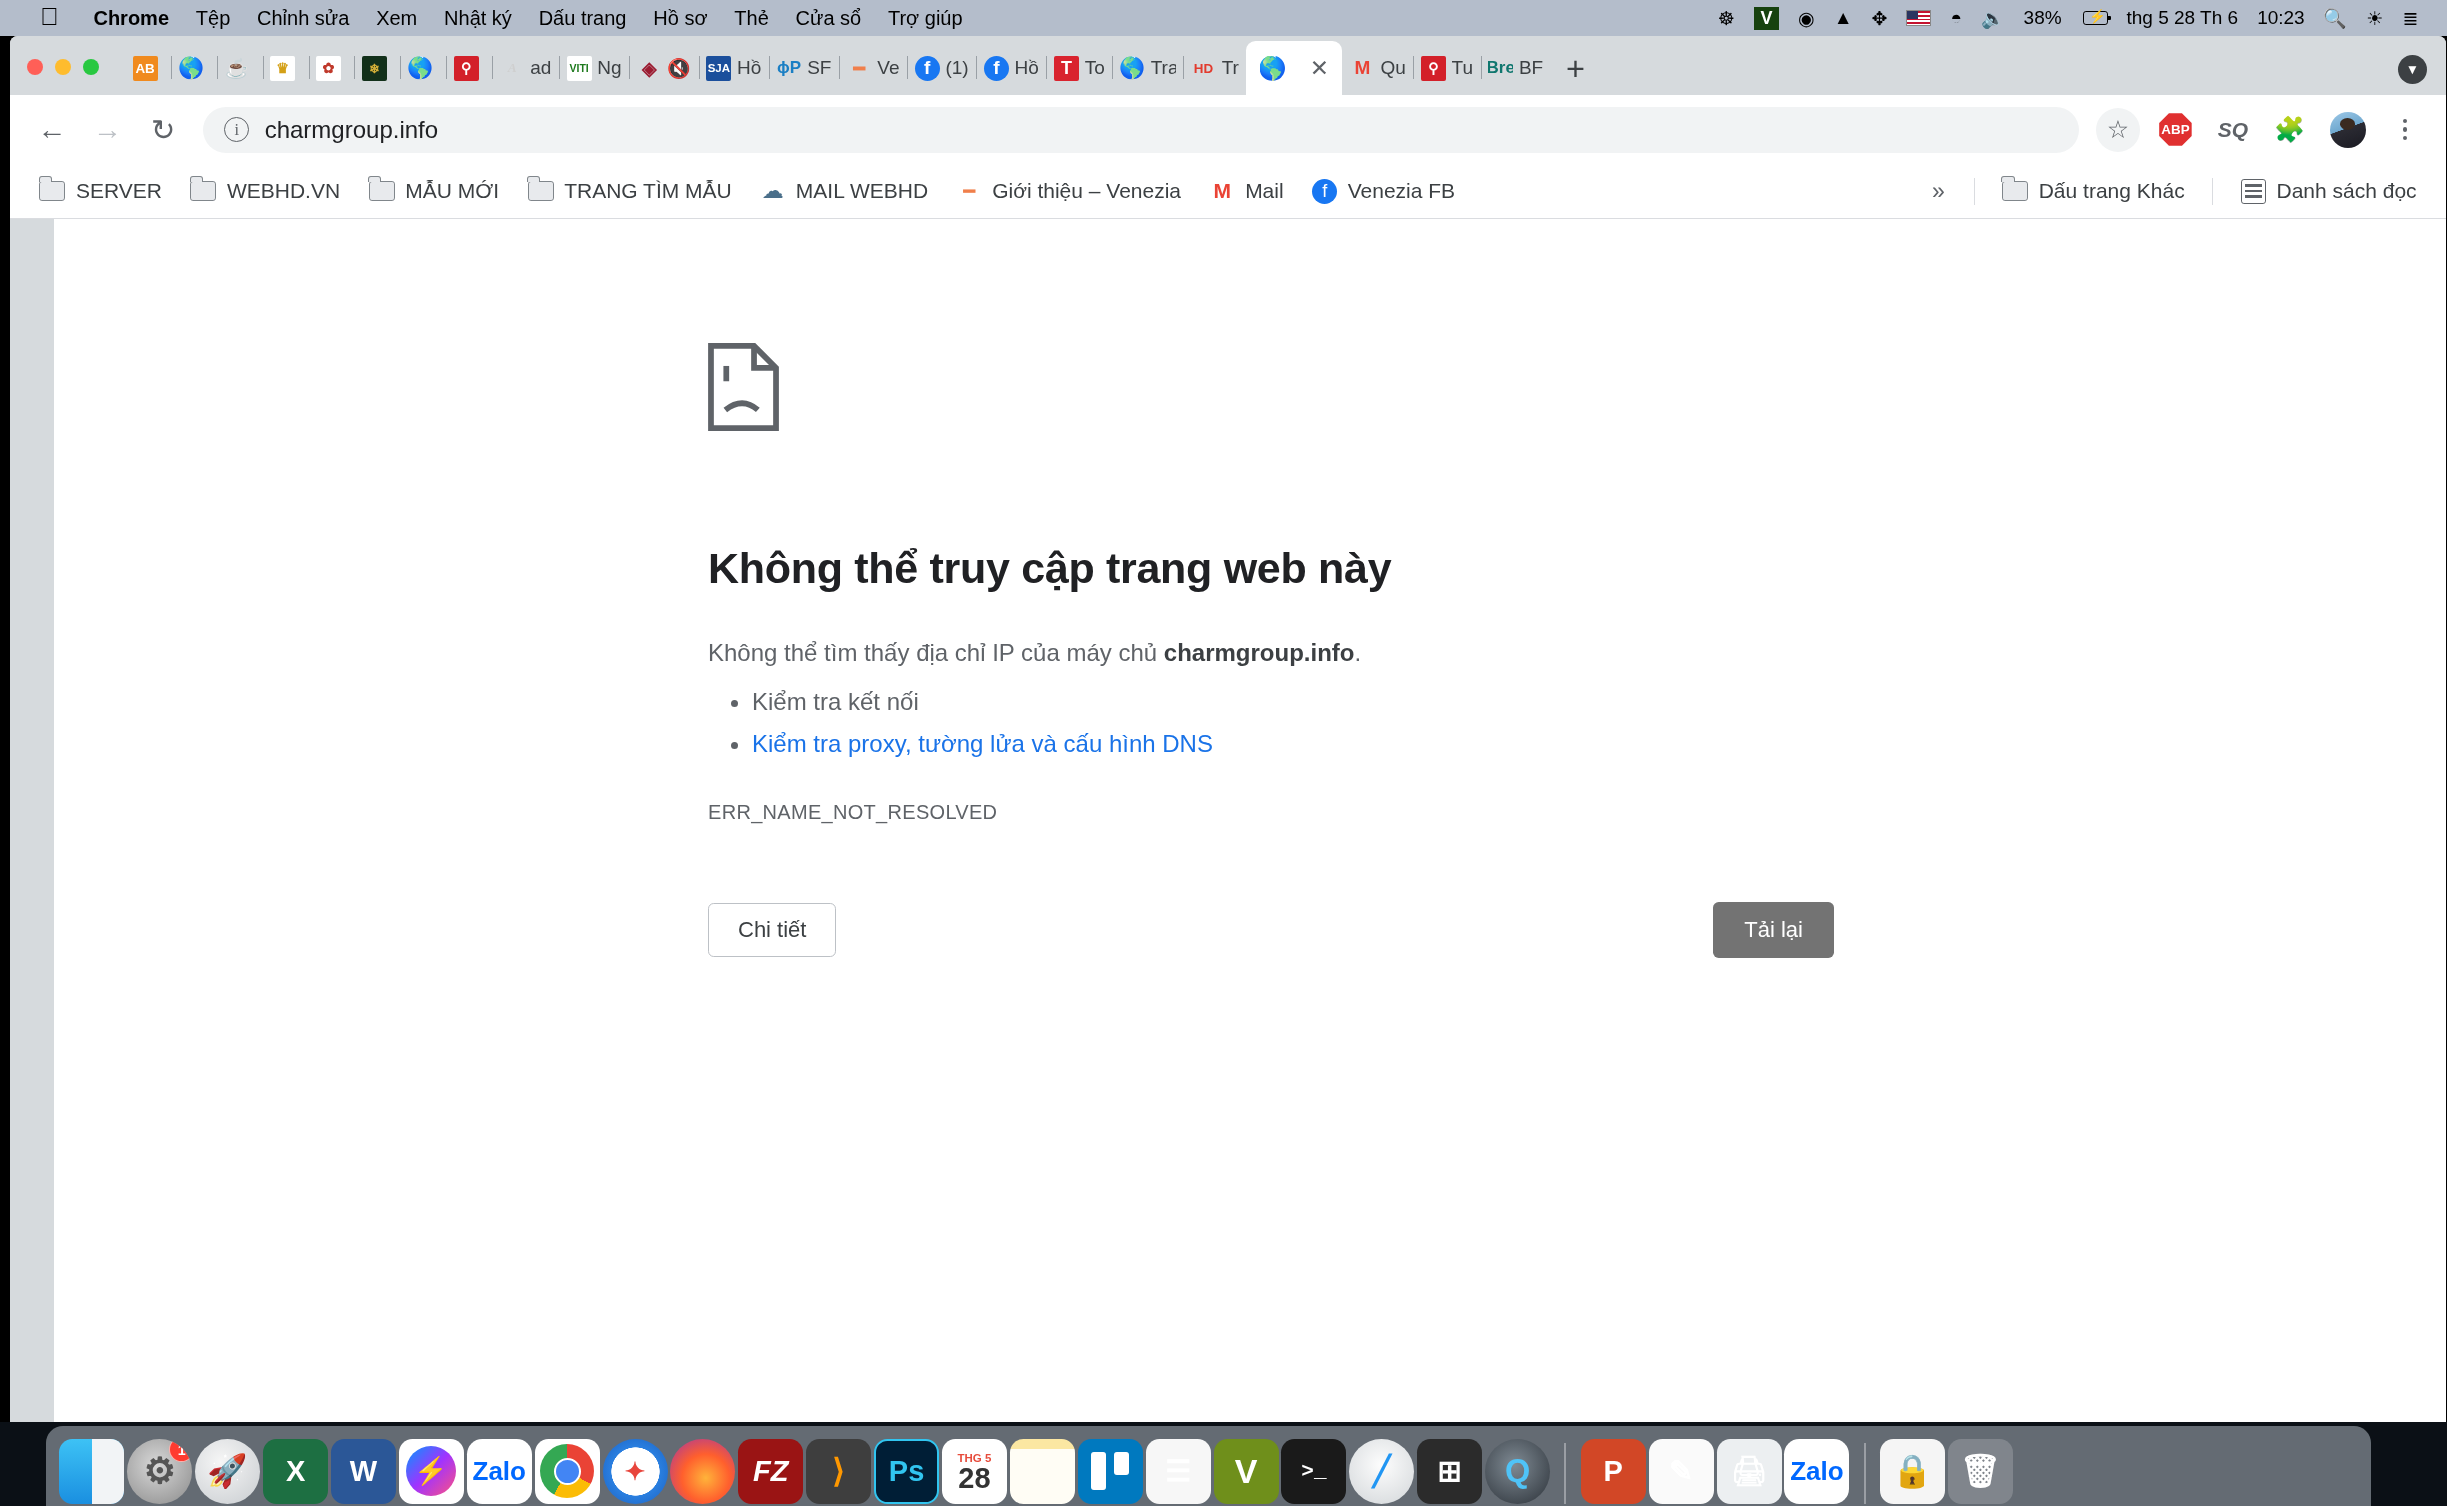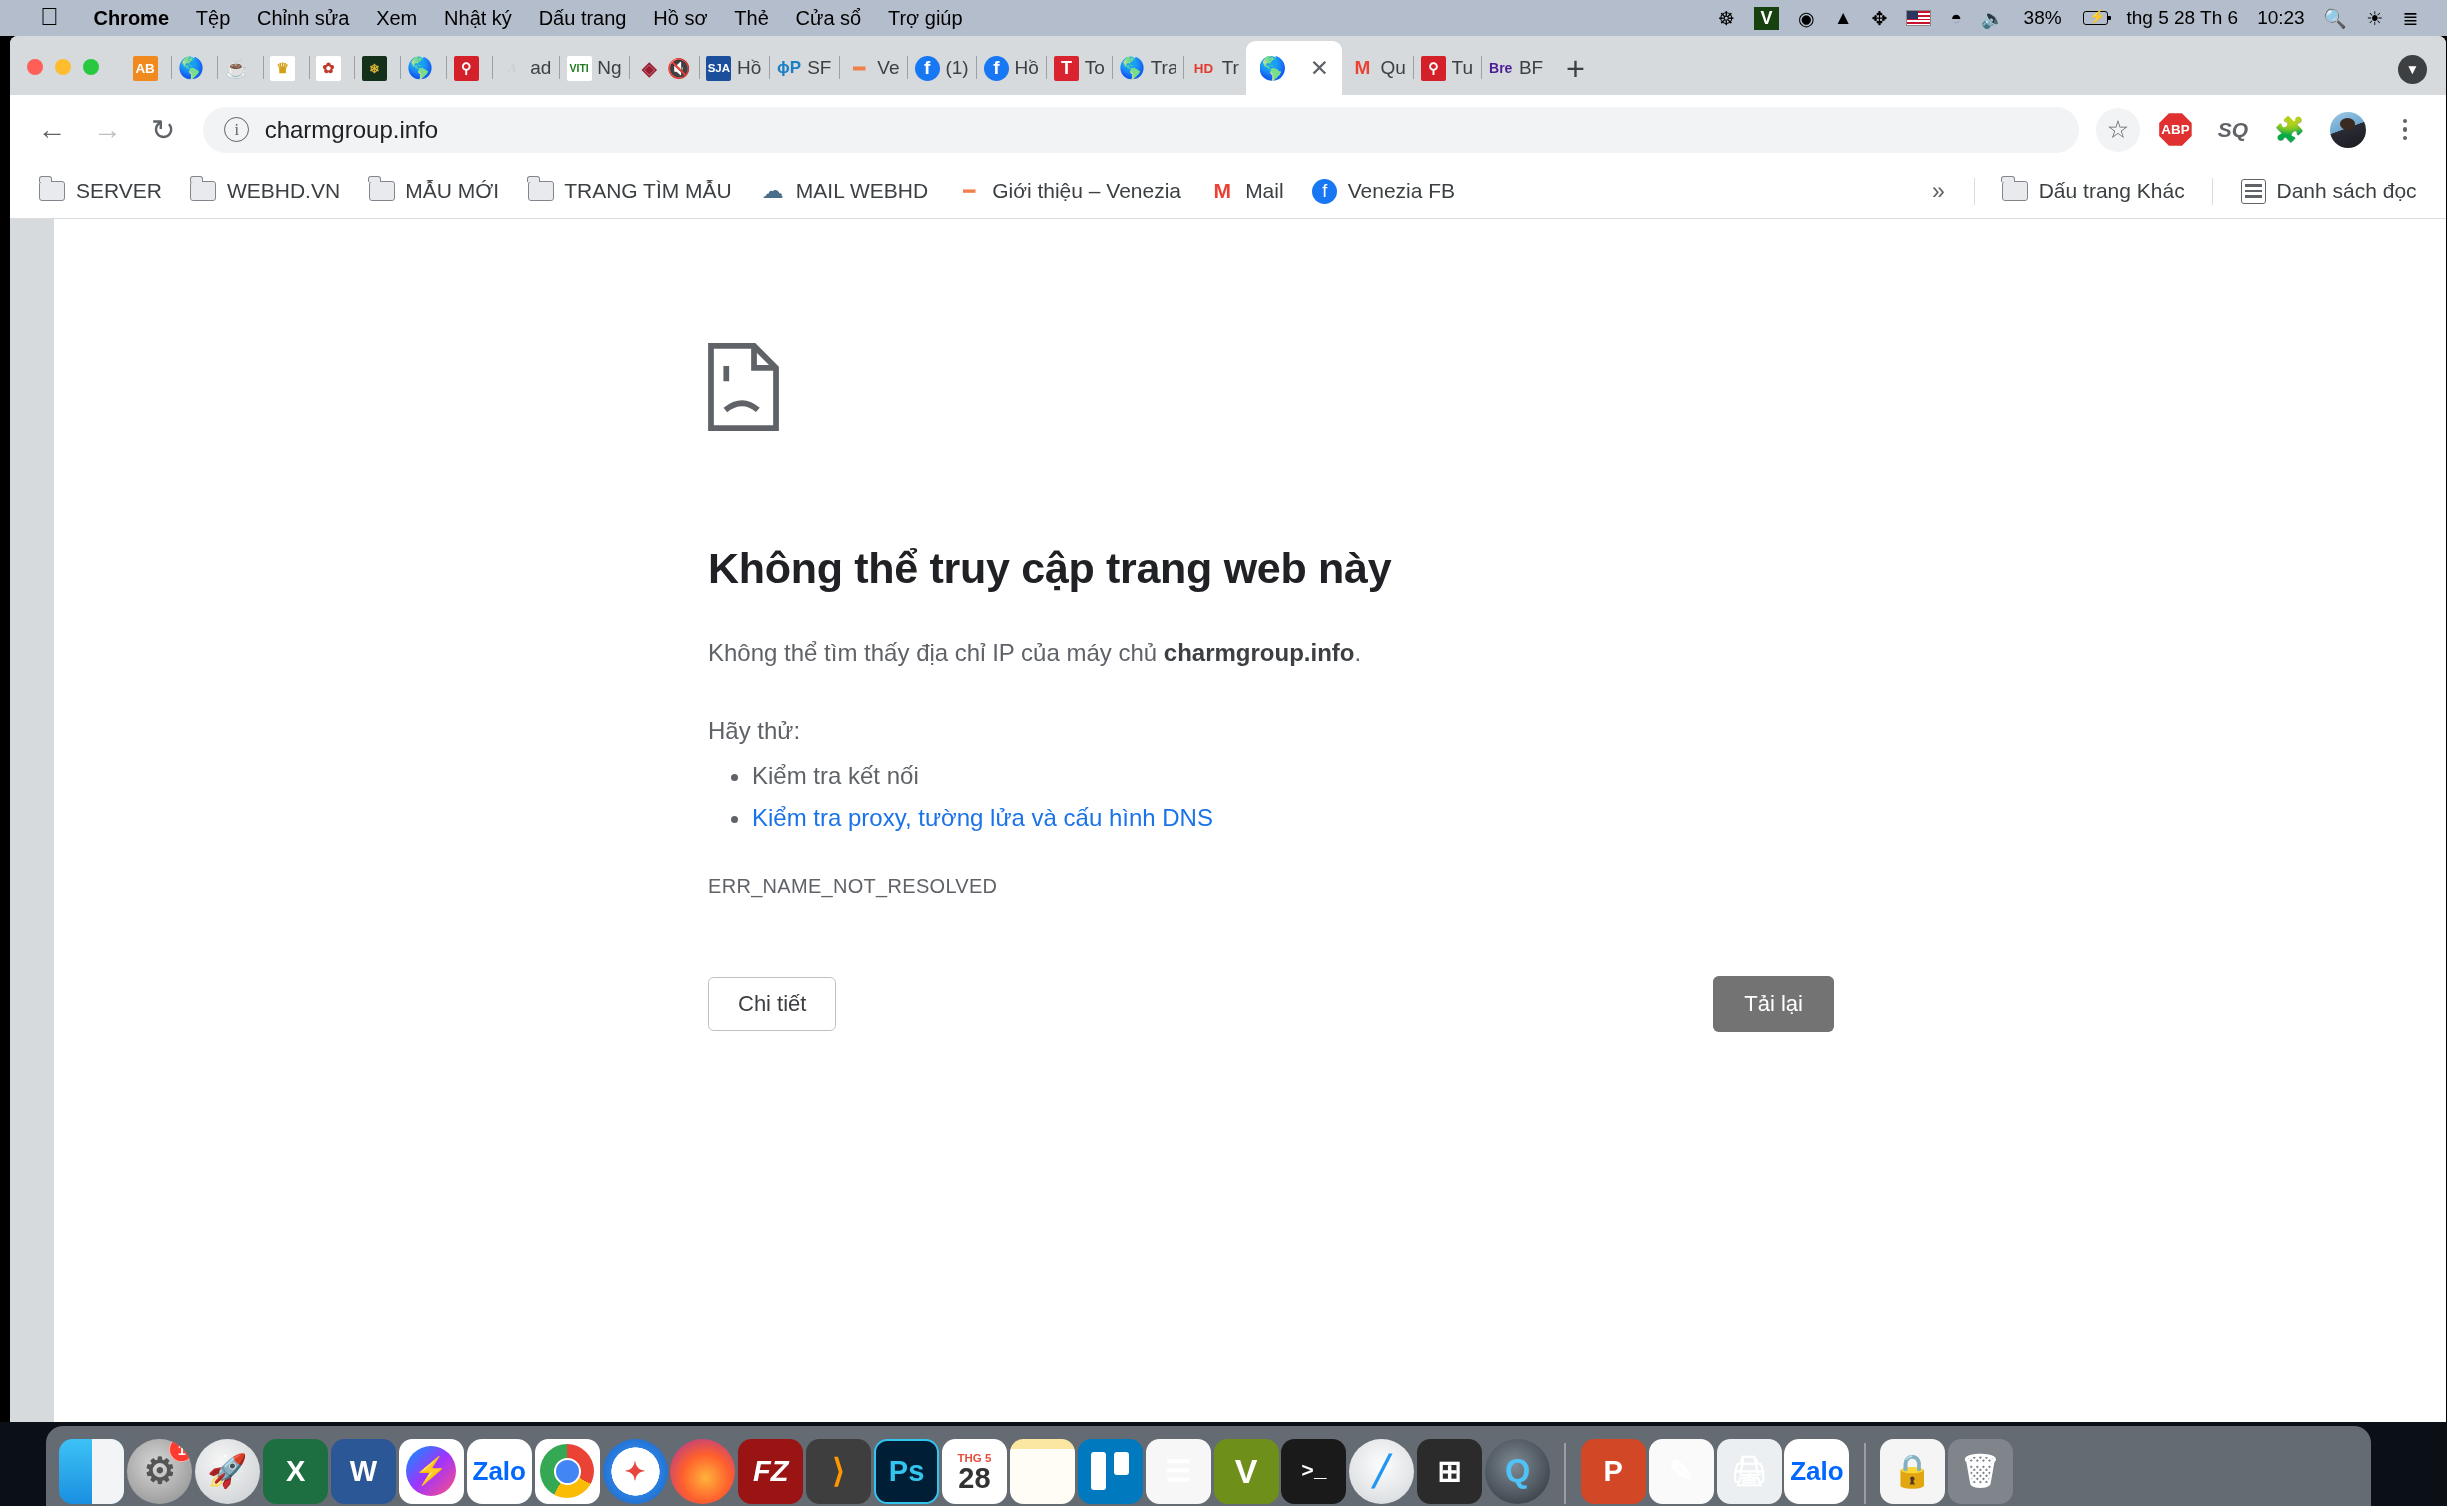--- a/index.html
+++ b/index.html
@@ -420,21 +420,21 @@
 
     <div class="tab">
         <span class="fav" style="color:#ea4335;font-size:19px">M</span>
         <span class="tlabel">Qu</span>
       </div>
     <div class="tab">
         <span class="fav" style="background:#d32029;color:#fff;font-size:14.3px">⚲</span>
         <span class="tlabel">Tu</span>
       </div>
     <div class="tab">
-        <span class="fav" style="color:#4c1d95;font-size:14px">Bre</span>
+        <span class="fav" style="color:#0f766e;font-size:17px">Bre</span>
         <span class="tlabel">BF</span>
       </div>
 
     <div class="newtab">+</div>
 
     <div class="tabstrip-end">
       <div class="dropcircle">▼</div>
     </div>
   </div>
 
@@ -530,21 +530,20 @@
         <path d="M18 70 q18 -14 34 0" fill="none" stroke="#5f6368" stroke-width="6"></path>
       </svg>
     </div>
 
     <div class="err-h1">Không thể truy cập trang web này</div>
 
     <div class="err-p">
       <span>Không thể tìm thấy địa chỉ IP của máy chủ </span><b>charmgroup.info</b><span>.</span>
     </div>
 
-    <div class="err-try">Hãy thử:</div>
     <ul class="err-list">
       <li><span>Kiểm tra kết nối</span></li>
       <li><a href="#">Kiểm tra proxy, tường lửa và cấu hình DNS</a></li>
     </ul>
 
     <div class="err-code">ERR_NAME_NOT_RESOLVED</div>
 
     <div class="btn-row">
       <button class="btn-detail">Chi tiết</button>
       <button class="btn-reload">Tải lại</button>

